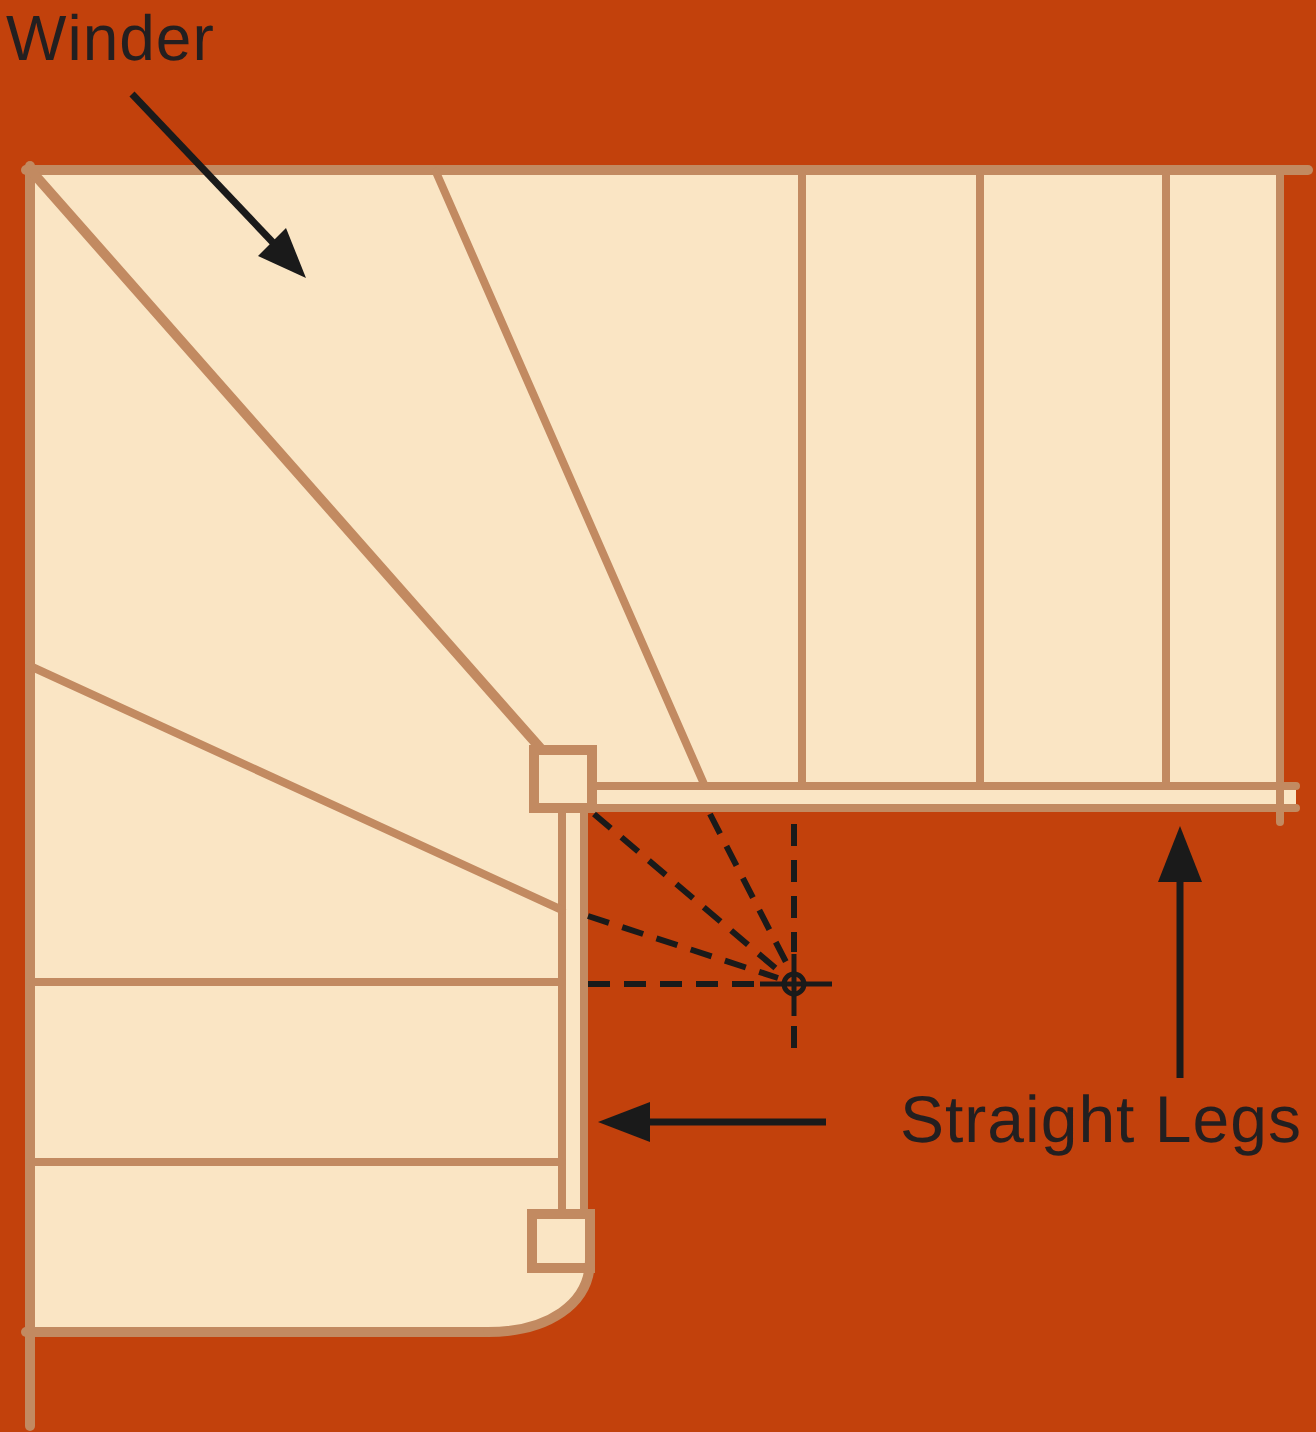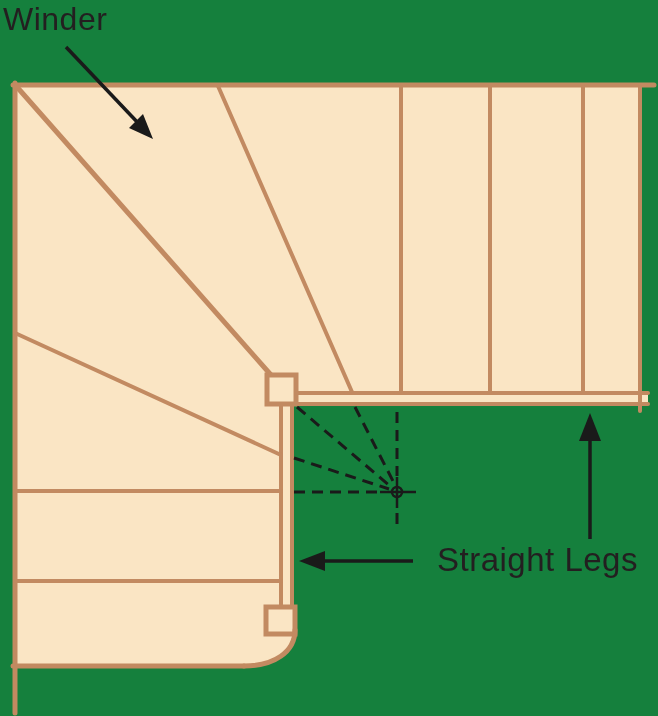--- a/index.html
+++ b/index.html
@@ -5,42 +5,42 @@
   html, body {
     margin: 0;
     padding: 0;
     background: #ffffff;
     font-family: "Liberation Sans", sans-serif;
   }
   .stage {
     position: relative;
     width: 658px;
     height: 716px;
-    background: #15803d;
+    background: #c2410c;
     overflow: hidden;
   }
   .stage svg {
     position: absolute;
     left: 0;
     top: 0;
   }
   .label {
     position: absolute;
     color: #231f20;
     letter-spacing: 0.5px;
     white-space: nowrap;
     line-height: 1;
   }
   .label-winder {
     left: 3px;
     top: 3px;
     font-size: 32px;
   }
   .label-straight-legs {
-    left: 437px;
+    left: 450px;
     top: 543px;
     font-size: 33px;
   }
 </style>
 </head>
 <body>
 
 <div class="stage">
 
   <svg width="658" height="716" viewBox="0 0 658 716">

